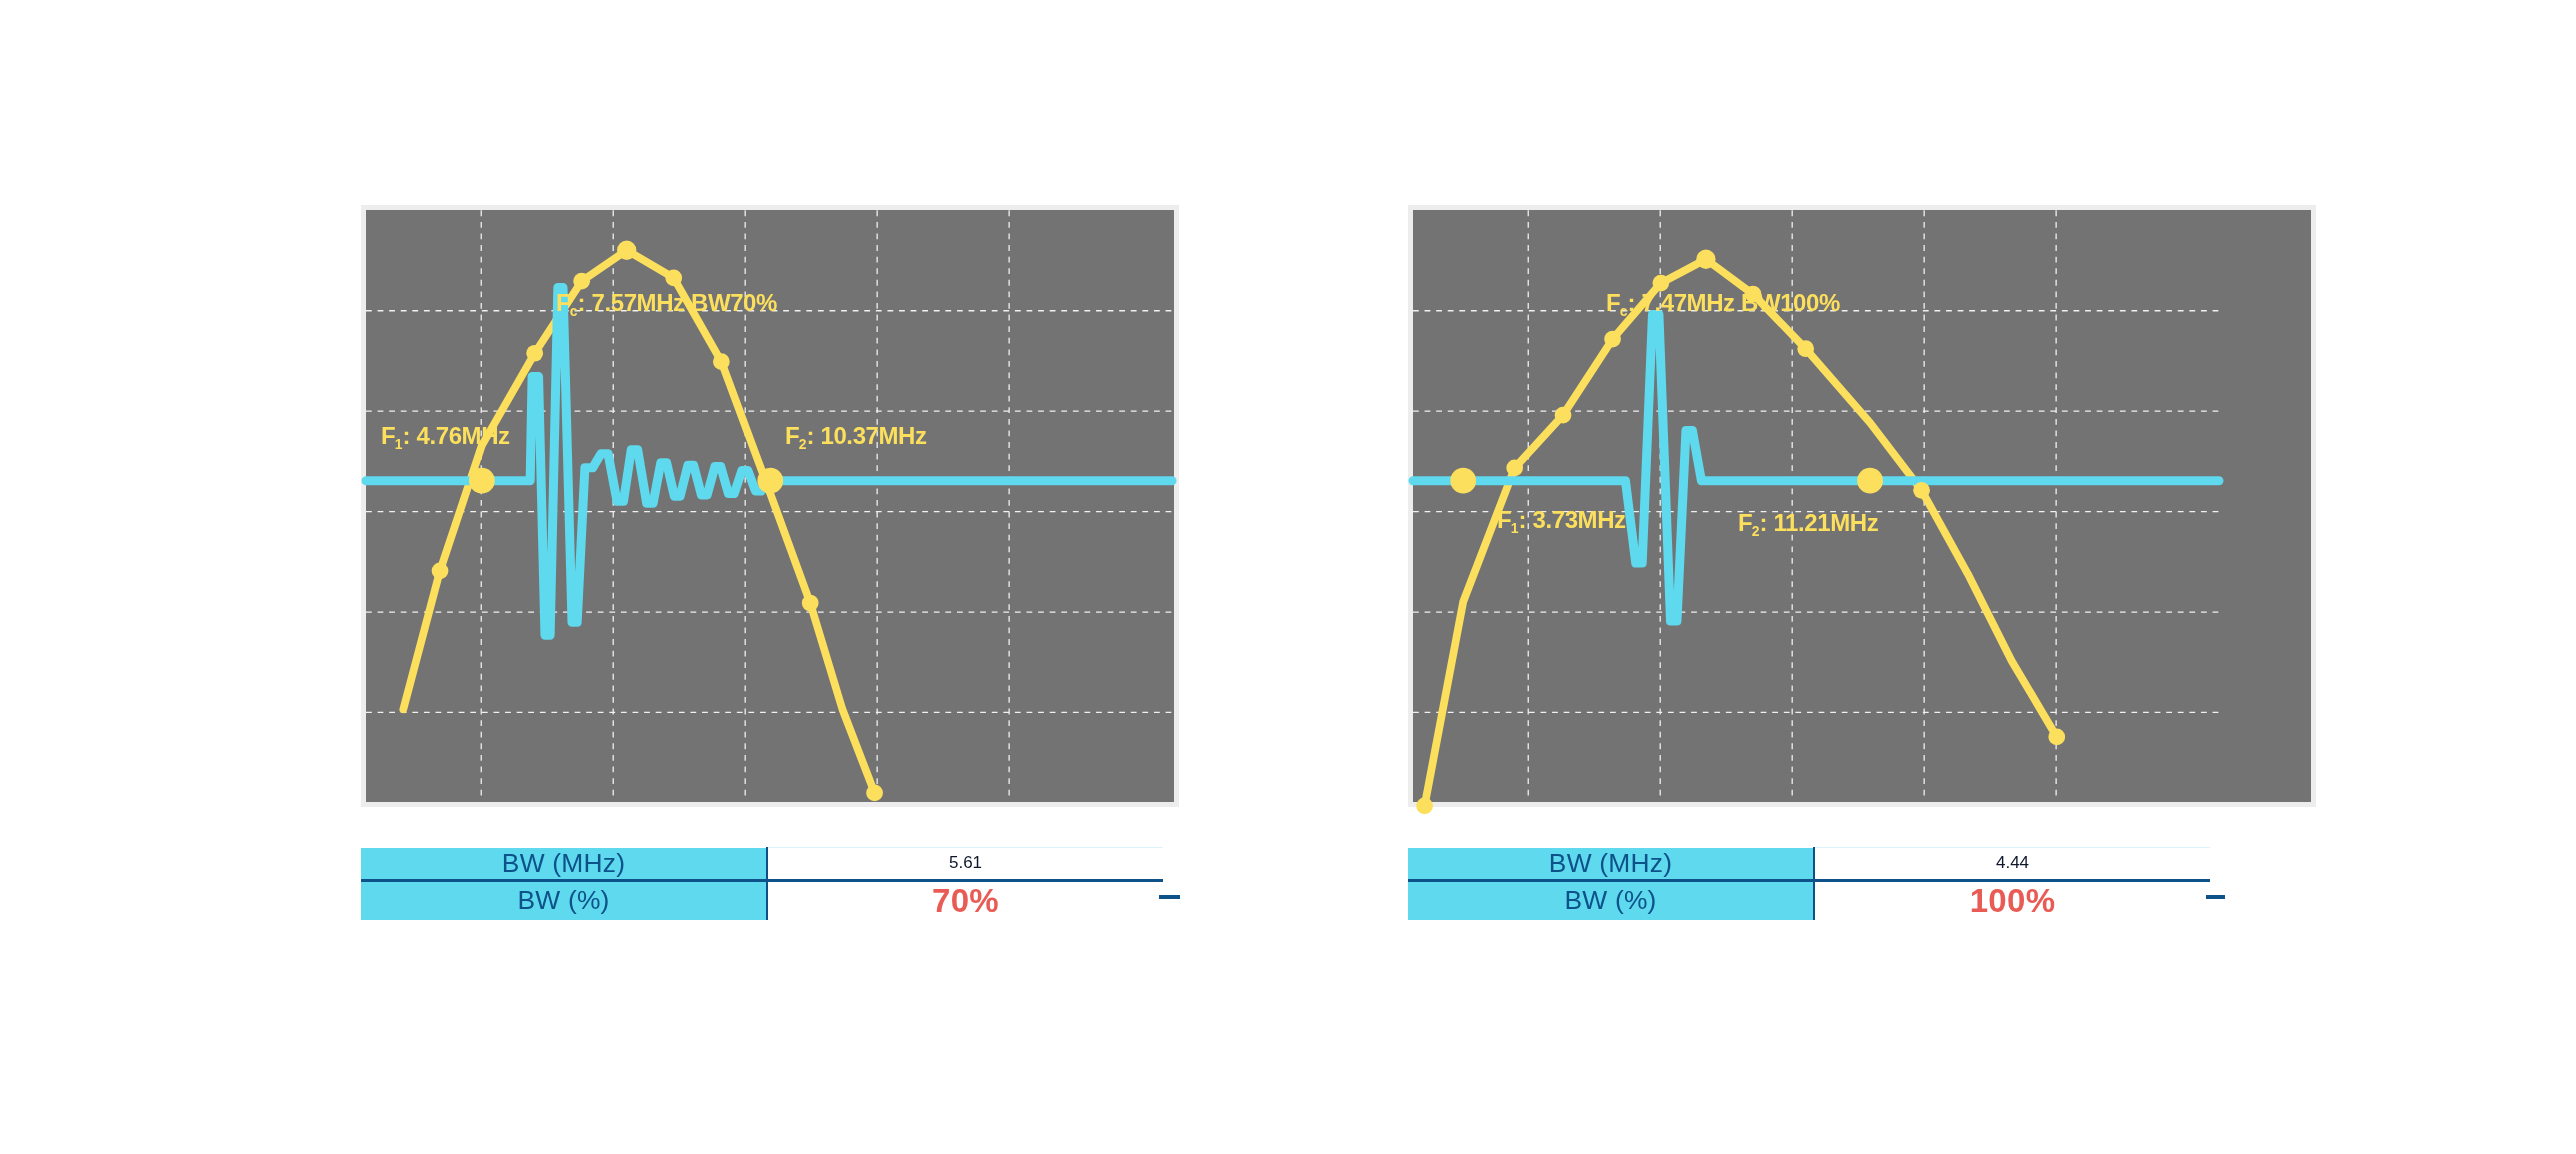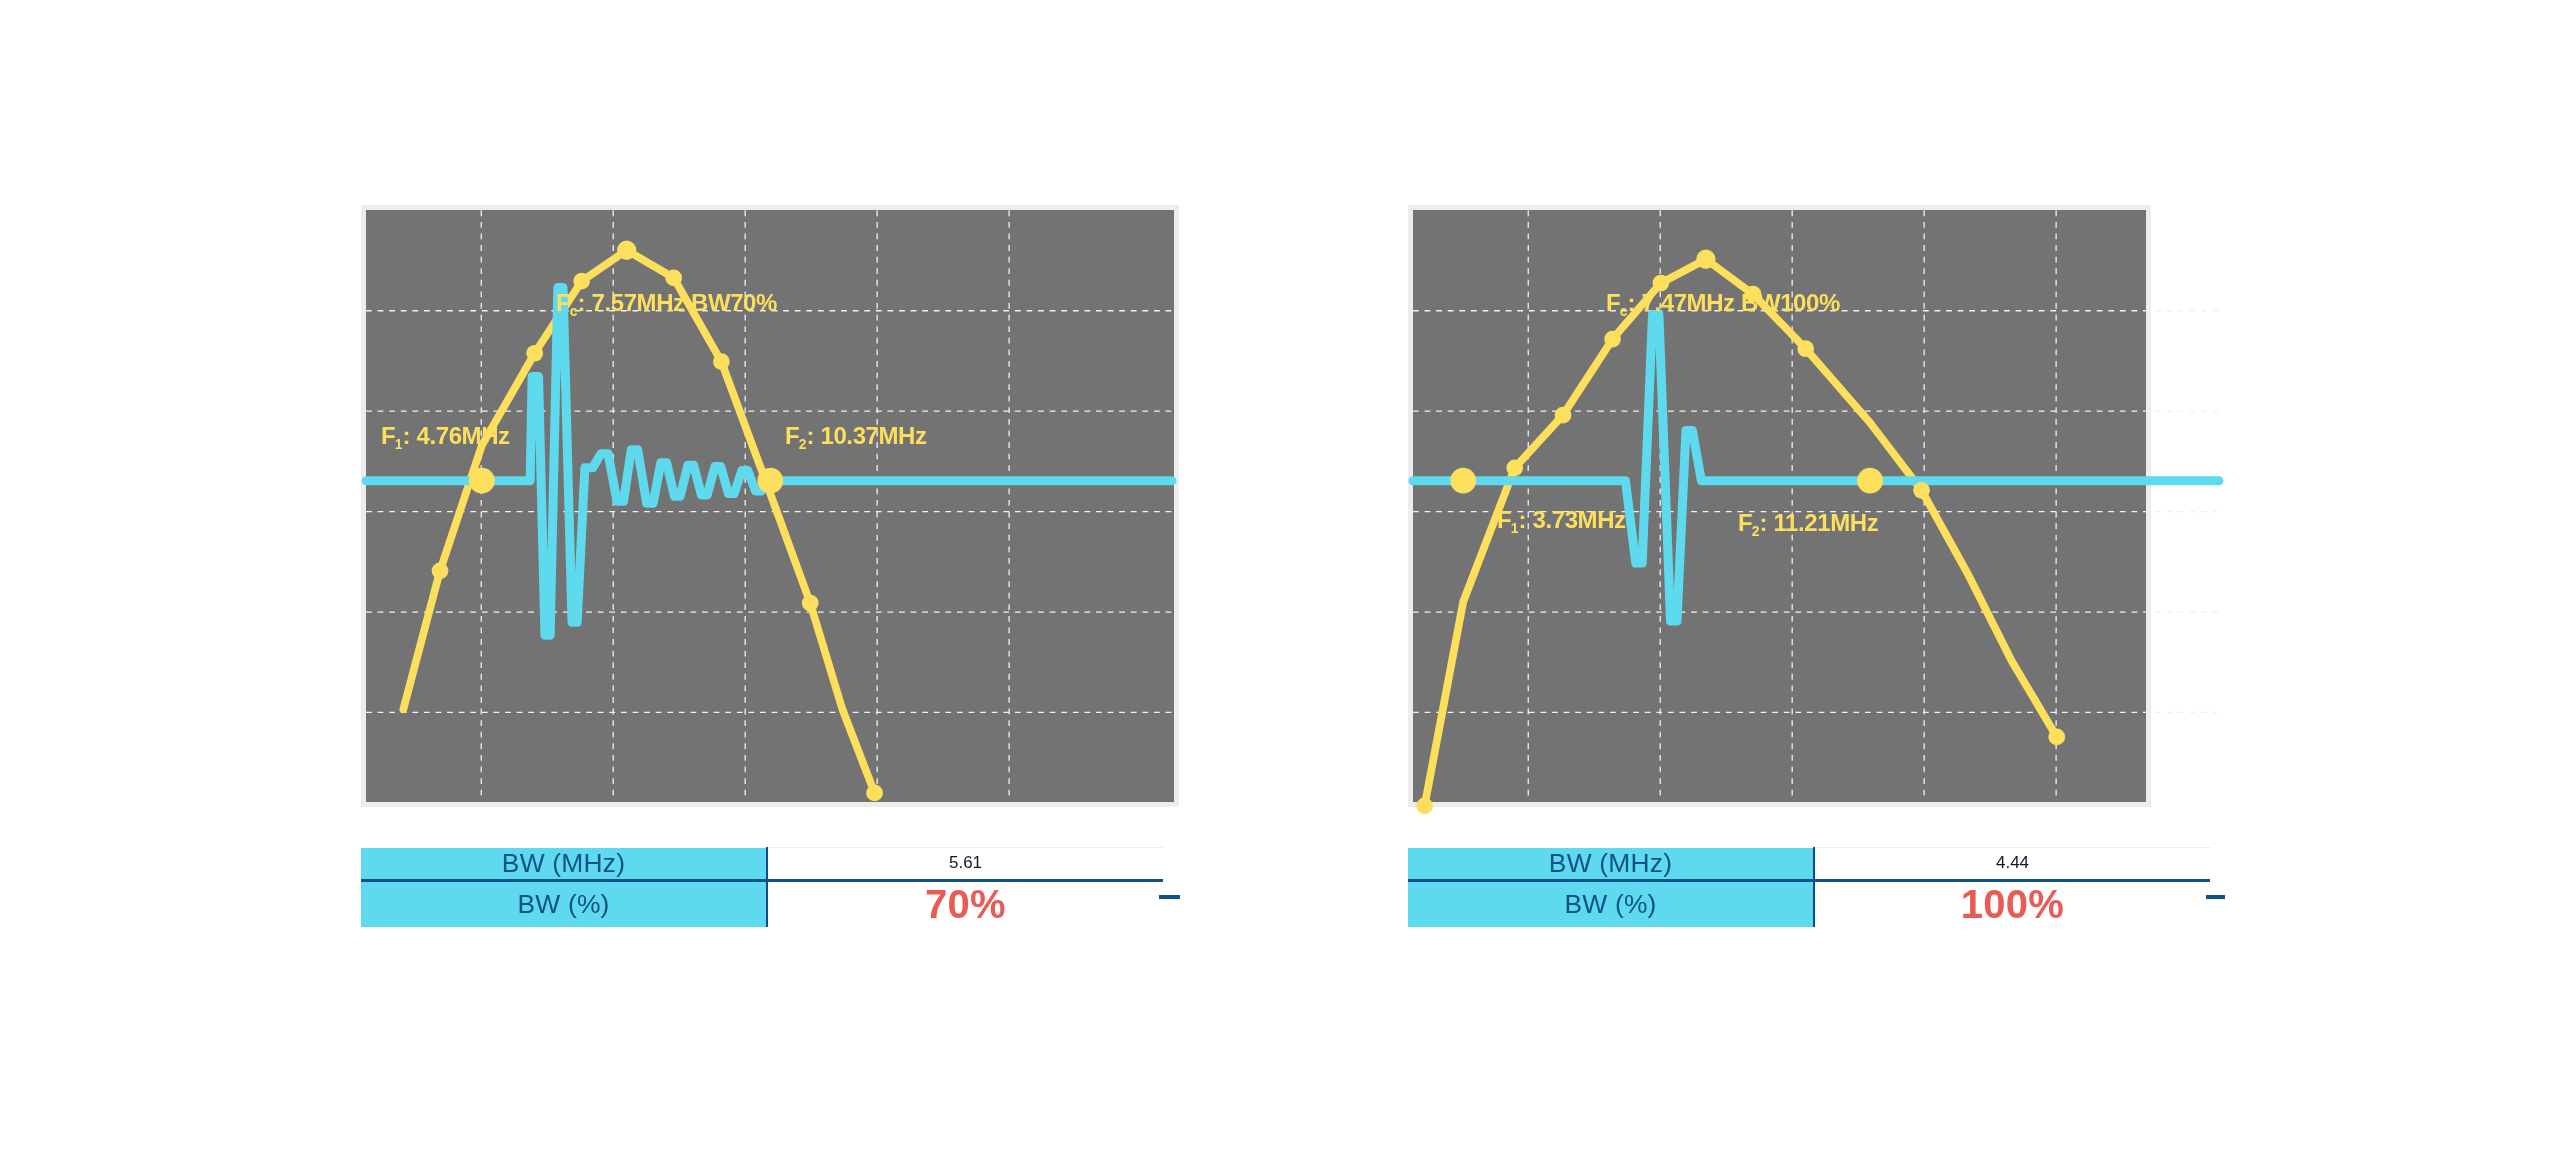--- a/index.html
+++ b/index.html
@@ -61,21 +61,21 @@
   .bw-table td.val{
     background:#ffffff;
     color:#0f172a;
     font-size:17px;
   }
   .bw-table tr.row-top td.val{border-top:1.3px solid #ddf3fb;}
   .bw-table tr.row-top td{border-bottom:3.9px solid #0d5289;}
   .bw-table td.val.pct{
     color:#e85c55;
     font-weight:bold;
-    font-size:40px;
+    font-size:33px;
     letter-spacing:0.3px;
   }
   .navy-extend{
     position:absolute;
     height:3.9px;
     background:#0d5289;
   }
 </style>
 </head>
 <body>
@@ -163,21 +163,21 @@
       <td class="head">BW (%)</td>
       <td class="val pct">70%</td>
     </tr>
   </tbody>
     </table>
   <div class="navy-extend" style="left:1159px;top:895px;width:20.6px;"></div>
 </div>
 
 <div class="panel">
 
-  <div class="chart-frame" style="left:1408px;top:205px;width:743px;height:602px;">
+  <div class="chart-frame" style="left:1408px;top:205px;width:908px;height:602px;">
     <div class="plot">
       <svg width="806" height="591" viewBox="0 0 1252 917">
         <g stroke="#f1f1f1" stroke-width="2" stroke-dasharray="9 9">
           <line x1="0" y1="156" x2="1252" y2="156"></line>
           <line x1="0" y1="312" x2="1252" y2="312"></line>
           <line x1="0" y1="468" x2="1252" y2="468"></line>
           <line x1="0" y1="624" x2="1252" y2="624"></line>
           <line x1="0" y1="780" x2="1252" y2="780"></line>
           <line x1="179" y1="0" x2="179" y2="917"></line>
           <line x1="384" y1="0" x2="384" y2="917"></line>

